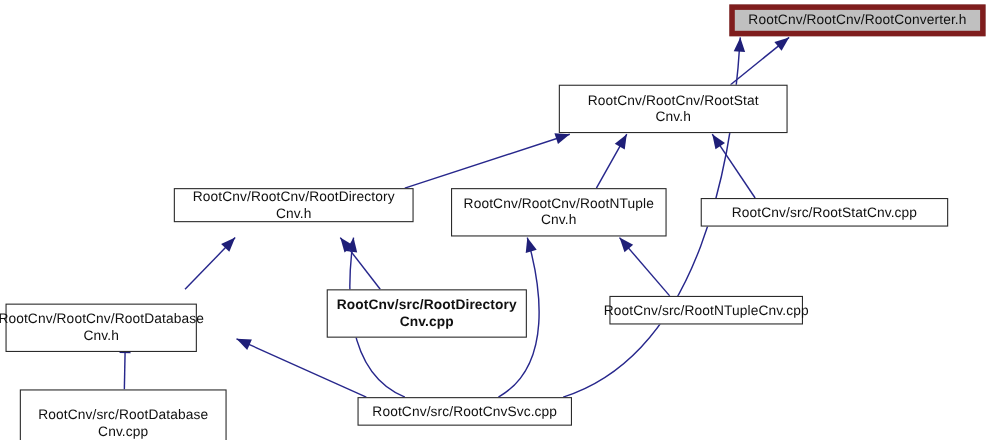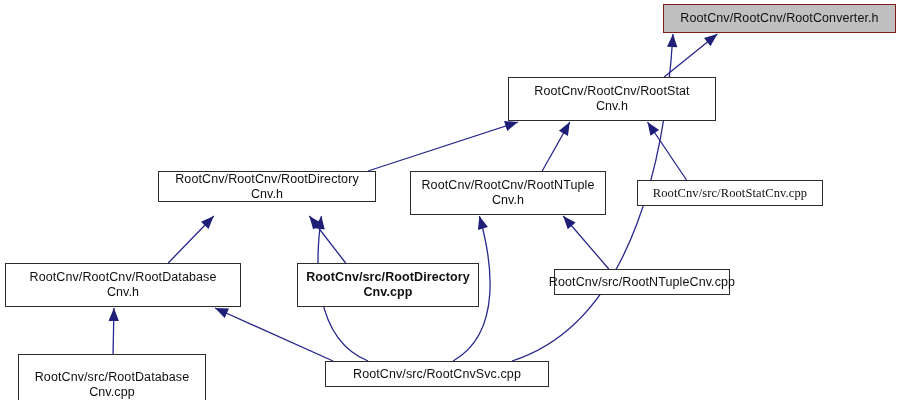--- a/index.html
+++ b/index.html
@@ -33,21 +33,21 @@
     text-align: center;
     font-size: 12.5px;
     line-height: 15px;
     color: #101010;
     letter-spacing: 0.1px;
     white-space: pre-line;
     cursor: pointer;
   }
   .node-box.root-node {
     background: #c0c0c0;
-    border: 1px solid #7f1d1d;
+    border: 5px solid #7f1d1d;
     justify-content: center;
   }
   .node-label {
     display: block;
     padding: 0 4px;
     white-space: pre-line;
   }
   .edge-line {
     stroke: #27278c;
     stroke-width: 1.3;
@@ -89,23 +89,23 @@
       <polygon points="215,308 228.9892902834388,308.5828870951433 224.72818462239135,318.0698770574753" class="edge-head"></polygon>
     </svg>
   <div id="node-layer">
       <div class="node-box root-node" style="left: 663px; top: 4px; width: 233px; height: 29px;"><span class="node-label">RootCnv/RootCnv/RootConverter.h</span></div>
       <div class="node-box" style="left: 508px; top: 77px; width: 208px; height: 44px;"><span class="node-label">RootCnv/RootCnv/RootStat
 Cnv.h</span></div>
       <div class="node-box" style="left: 158px; top: 171px; width: 218px; height: 31px;"><span class="node-label">RootCnv/RootCnv/RootDirectory
 Cnv.h</span></div>
       <div class="node-box" style="left: 410px; top: 171px; width: 196px; height: 44px;"><span class="node-label">RootCnv/RootCnv/RootNTuple
 Cnv.h</span></div>
-      <div class="node-box" style="left: 637px; top: 180px; width: 186px; height: 26px; font-family: Liberation Serif, serif;"><span class="node-label">RootCnv/src/RootStatCnv.cpp</span></div>
-      <div class="node-box" style="left: 5px; top: 263px; width: 236px; height: 44px; align-items: center;"><span class="node-label">RootCnv/RootCnv/RootDatabase
+      <div class="node-box" style="left: 637px; top: 180px; width: 225px; height: 26px;"><span class="node-label">RootCnv/src/RootStatCnv.cpp</span></div>
+      <div class="node-box" style="left: 5px; top: 276px; width: 174px; height: 44px; align-items: center;"><span class="node-label">RootCnv/RootCnv/RootDatabase
 Cnv.h</span></div>
       <div class="node-box" style="left: 297px; top: 263px; width: 182px; height: 44px; font-weight: bold;"><span class="node-label">RootCnv/src/RootDirectory
 Cnv.cpp</span></div>
       <div class="node-box" style="left: 554px; top: 269px; width: 176px; height: 26px; text-align: center;"><span class="node-label">RootCnv/src/RootNTupleCnv.cpp</span></div>
       <div class="node-box" style="left: 18px; top: 354px; width: 188px; height: 61px;"><span class="node-label">RootCnv/src/RootDatabase
 Cnv.cpp</span></div>
-      <div class="node-box" style="left: 325px; top: 361px; width: 224px; height: 26px;"><span class="node-label">RootCnv/src/RootCnvSvc.cpp</span></div>
+      <div class="node-box" style="left: 325px; top: 361px; width: 195px; height: 26px;"><span class="node-label">RootCnv/src/RootCnvSvc.cpp</span></div>
     </div>
 </div>
 
 </body></html>

